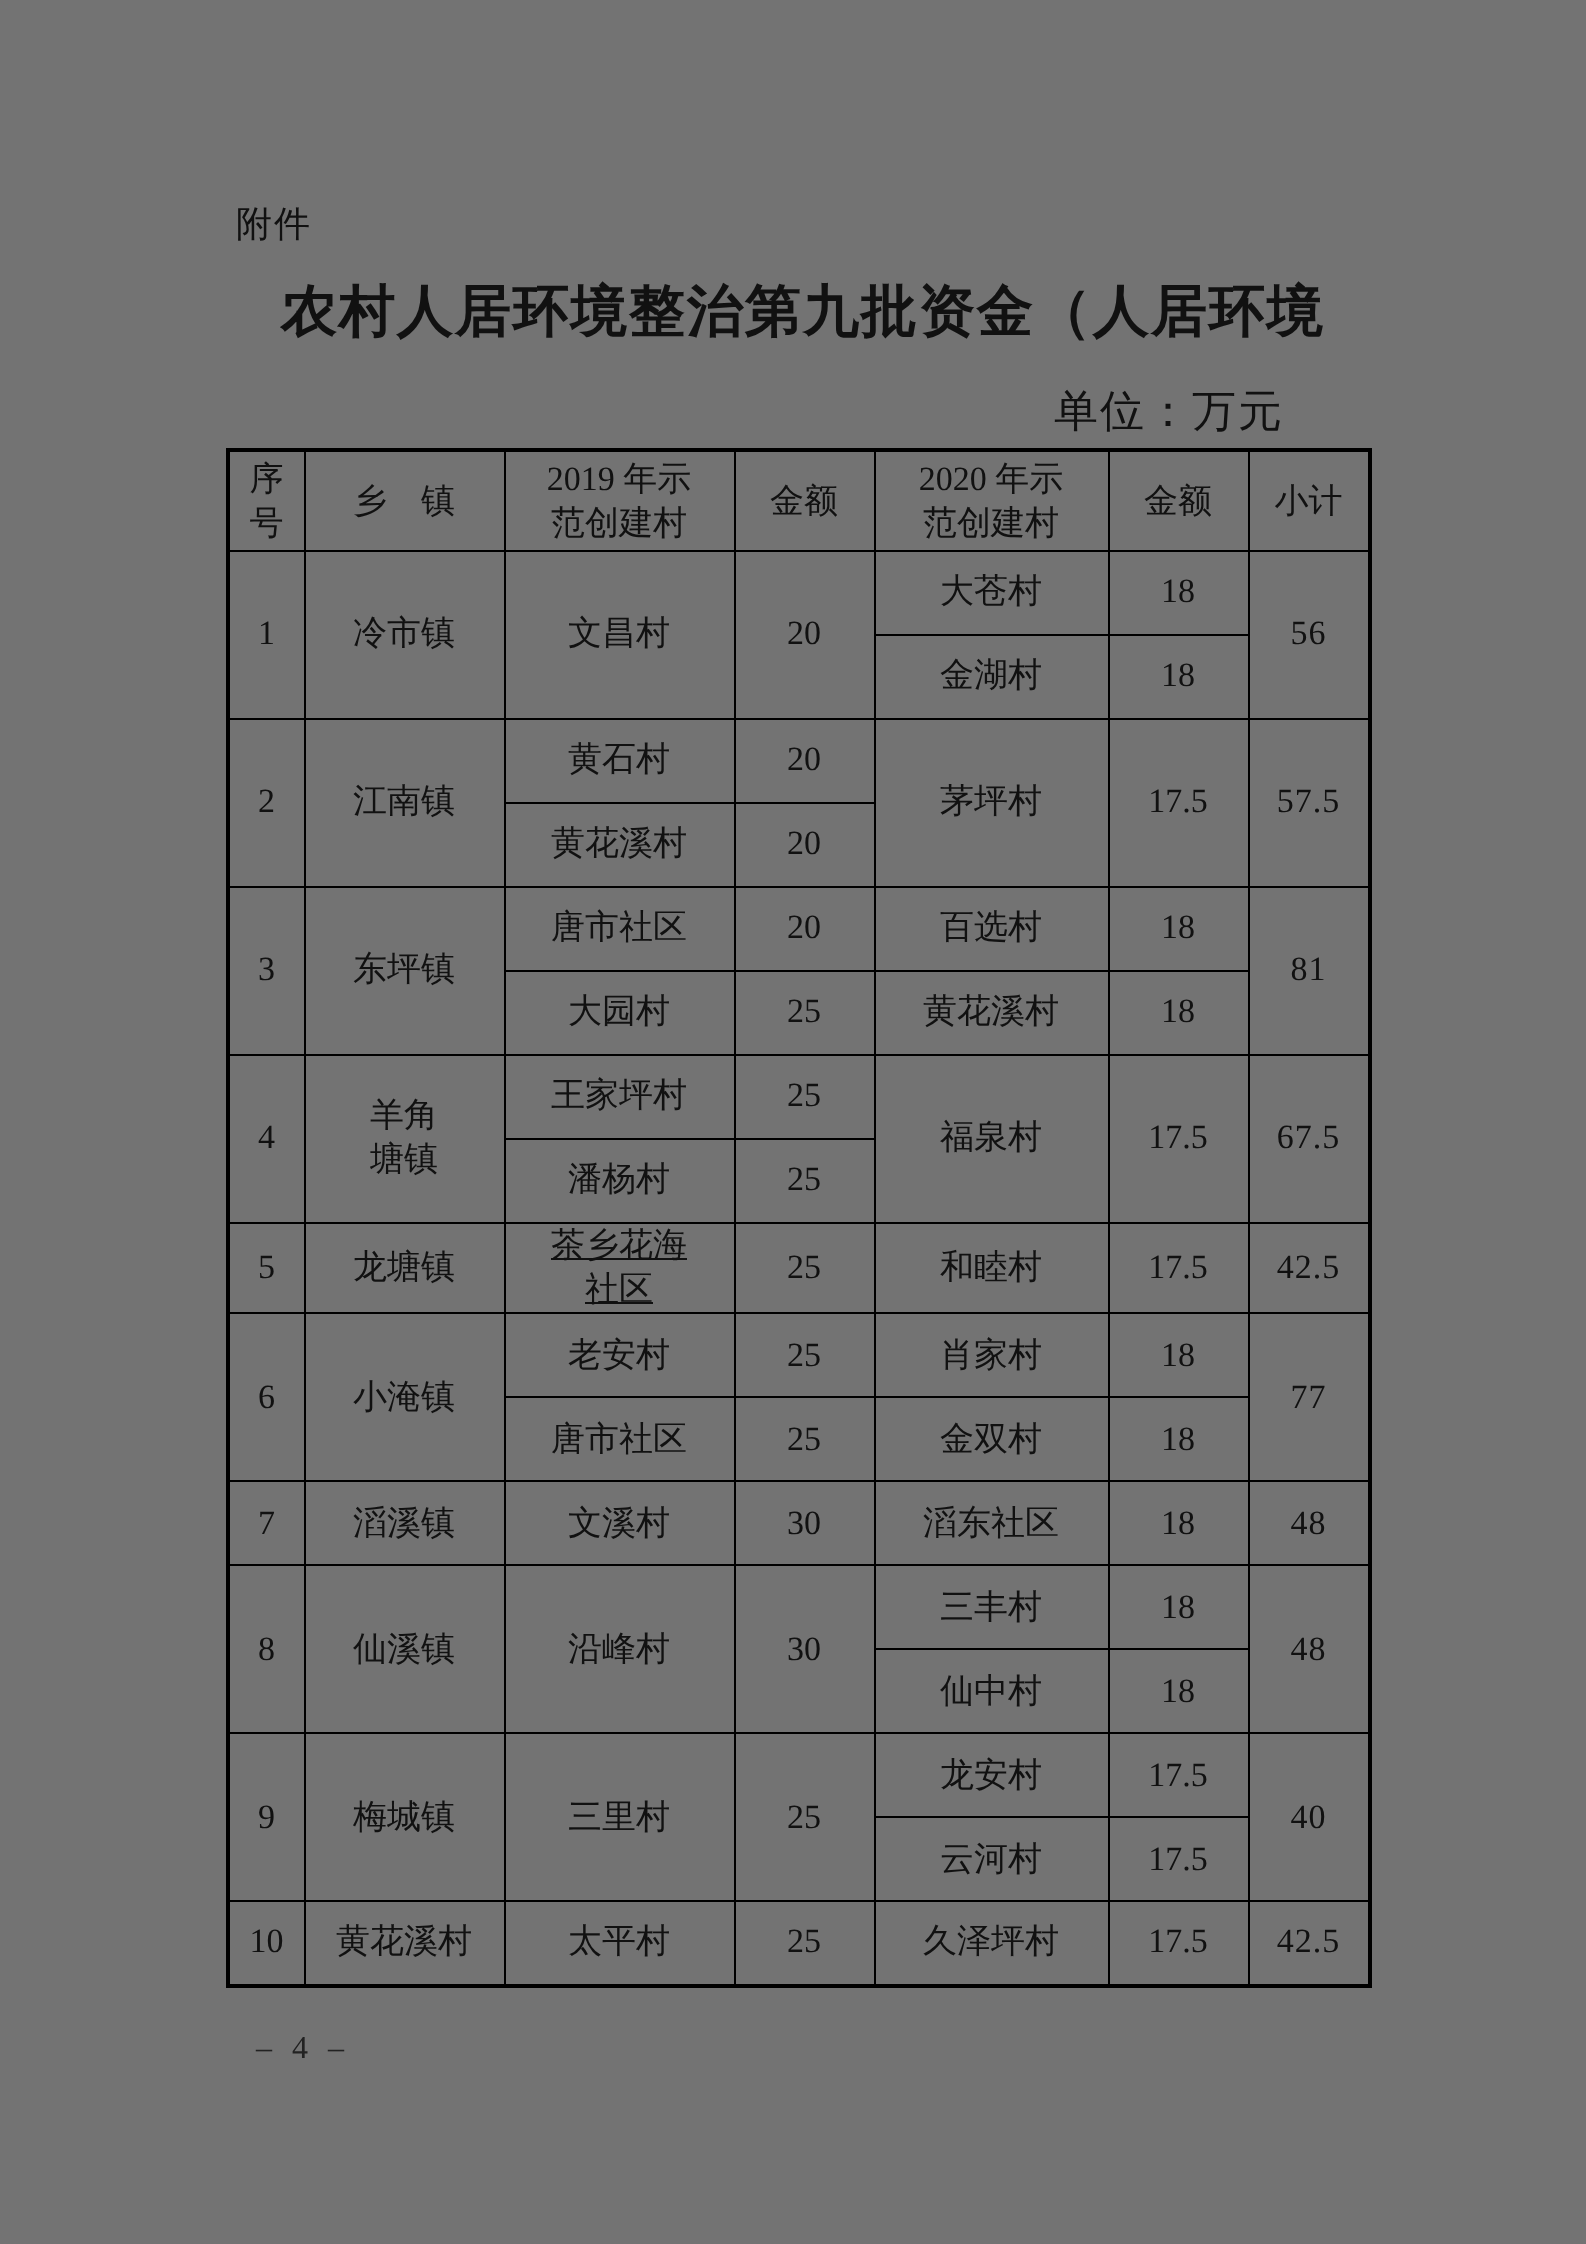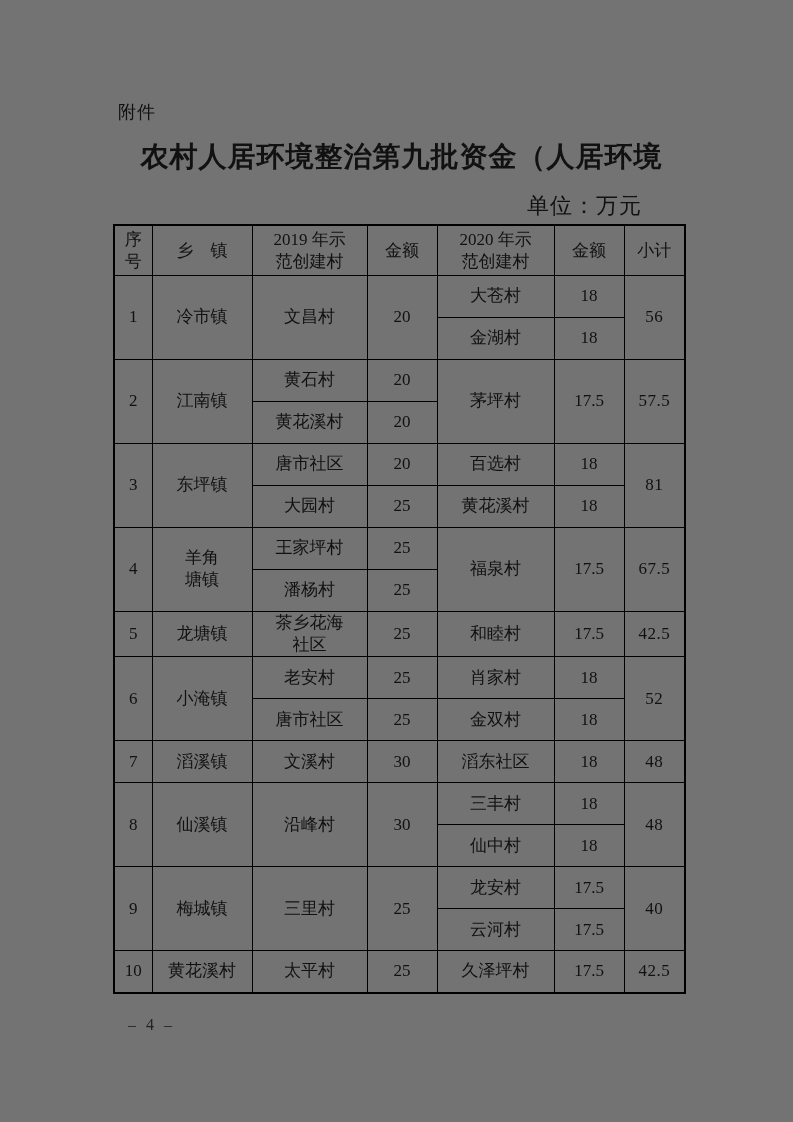--- a/index.html
+++ b/index.html
@@ -33,21 +33,21 @@
     border: 1px solid #000;
     text-align: center; vertical-align: middle;
     font-size: 17px; font-weight: normal;
     padding: 0 2px; white-space: pre-line;
     overflow: hidden; line-height: 1.3;
   }
   table.alloc thead tr { height: 50px; }
   table.alloc tbody tr { height: 42px; }
   td.subtotal { font-weight: bold; letter-spacing: 0.5px; }
   td.town-spread { line-height: 2.7; }
-  td.village-multiline { line-height: 1.2; }
+  td.village-multiline { line-height: 1.2; text-decoration: underline; }
   .page-number {
     margin: 22px 0 0 128px;
     font-size: 16px; letter-spacing: 3px; color: #222;
   }
 </style>
 </head>
 <body>
 
 <div class="page">
 
@@ -155,21 +155,21 @@
         <td class="subtotal">42.5</td>
       </tr>
 
       <tr>
         <td rowspan="2">6</td>
         <td rowspan="2">小淹镇</td>
         <td>老安村</td>
         <td>25</td>
         <td>肖家村</td>
         <td>18</td>
-        <td rowspan="2" class="subtotal">52</td>
+        <td rowspan="2" class="subtotal">77</td>
       </tr>
       <tr>
         <td>唐市社区</td>
         <td>25</td>
         <td>金双村</td>
         <td>18</td>
       </tr>
 
       <tr>
         <td>7</td>

